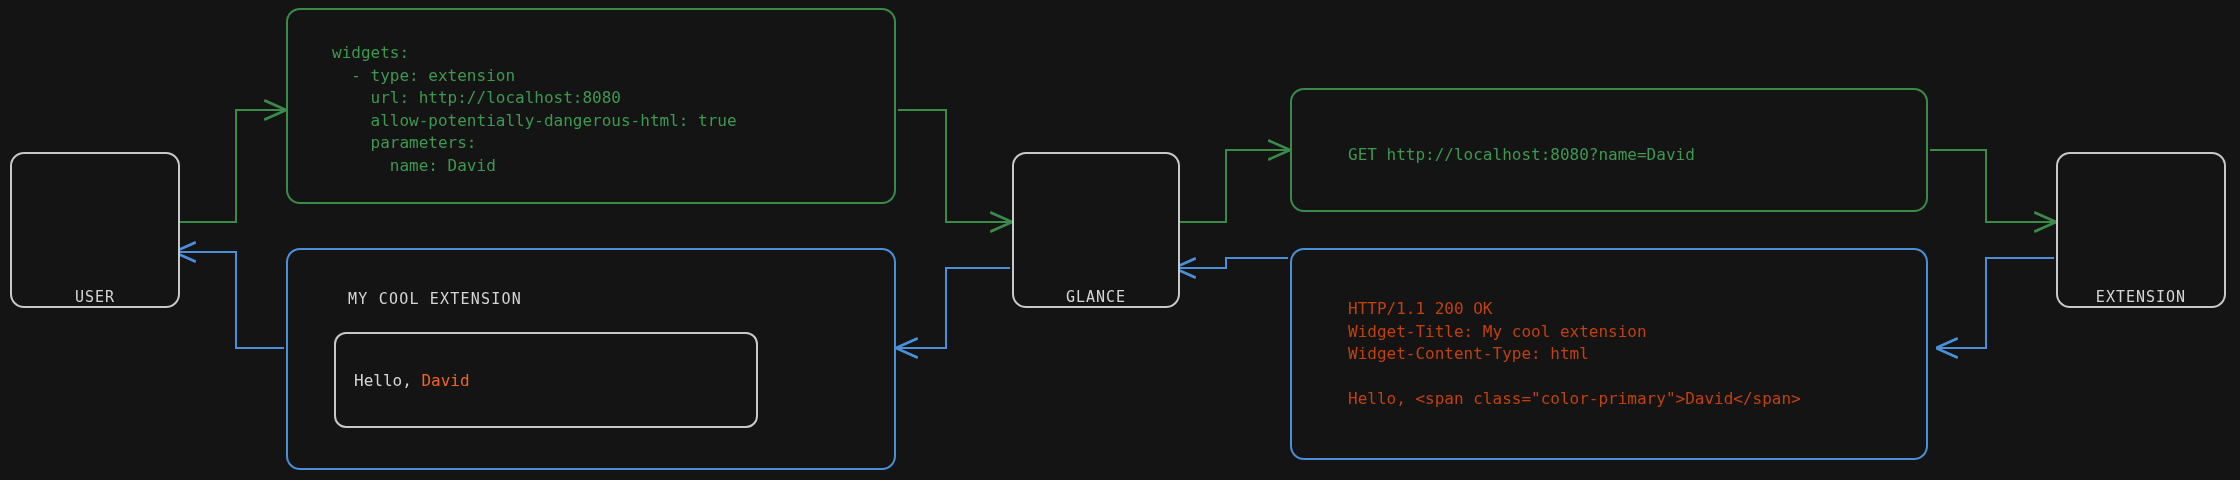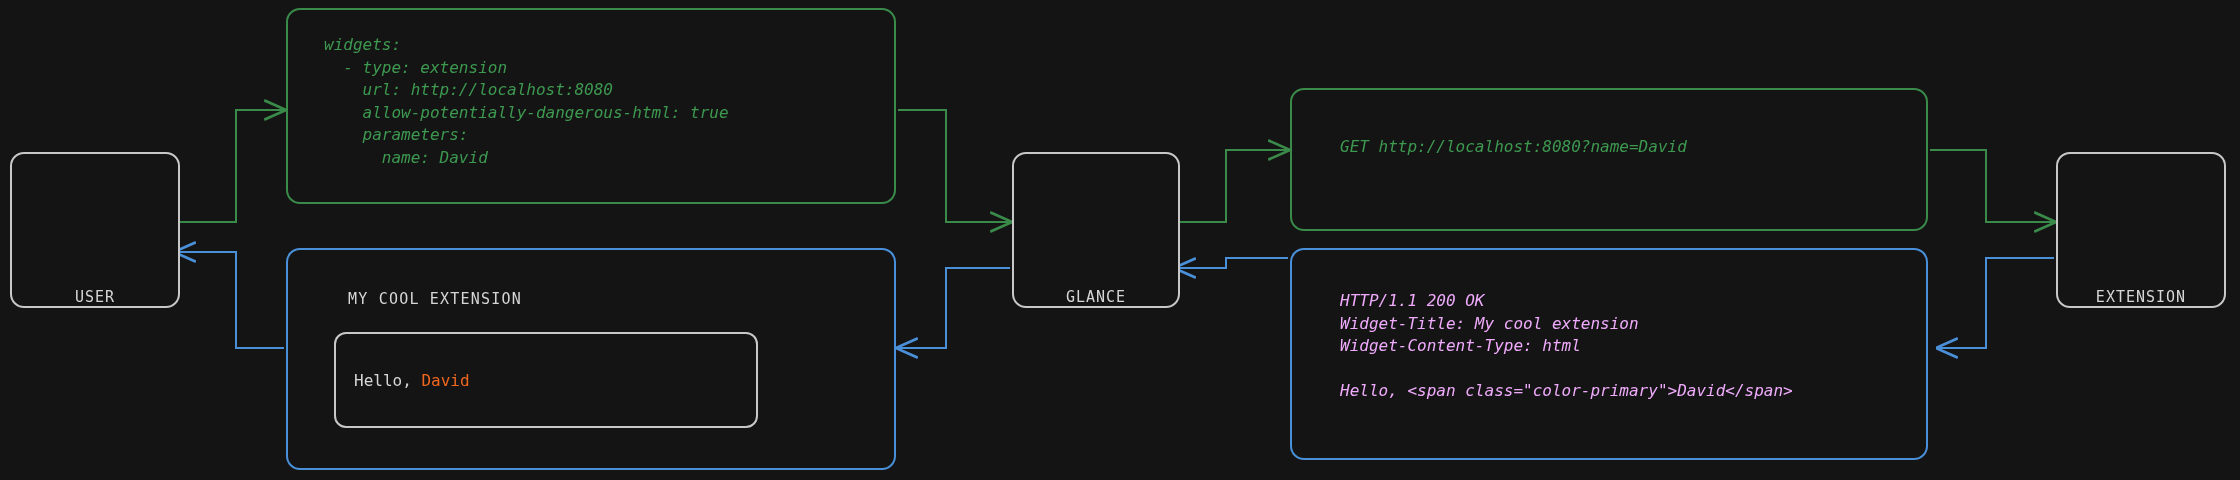--- a/index.html
+++ b/index.html
@@ -24,29 +24,28 @@
   }
   .panel{
     position:absolute;
     border-radius:14px;
     background:#141414;
     box-sizing:border-box;
   }
   .panel.green{border:2px solid #3a8a4a;}
   .panel.blue{border:2px solid #4a90d9;}
   pre.code{
-    margin:0;
+    margin:8px;
     white-space:pre;
     font-family:"DejaVu Sans Mono","Liberation Mono",monospace;
     font-size:16px;
     line-height:22.5px;
-    font-style:italic;
   }
   pre.code.green{color:#3d9950;}
-  pre.code.blue{color:#f0abfc;}
+  pre.code.blue{color:#c2410c;}
 
   .widget-title{
     color:#d6d6d6;font-size:15px;letter-spacing:1.2px;
     font-family:"DejaVu Sans Mono","Liberation Mono",monospace;
   }
   .widget-body{
     position:absolute;
     border:2px solid #c8c8c8;
     border-radius:12px;
     box-sizing:border-box;
@@ -121,21 +120,21 @@
 
   <div class="panel green" style="left:286px;top:8px;width:610px;height:196px;padding:24px 0 0 36px;">
     <pre class="code green">widgets:
   - type: extension
     url: http://localhost:8080
     allow-potentially-dangerous-html: true
     parameters:
       name: David</pre>
   </div>
 
-  <div class="panel green" style="left:1290px;top:88px;width:638px;height:143px;padding:46px 0 0 48px;">
+  <div class="panel green" style="left:1290px;top:88px;width:638px;height:124px;padding:46px 0 0 48px;">
     <pre class="code green">GET http://localhost:8080?name=David</pre>
   </div>
 
   <div class="panel blue" style="left:1290px;top:248px;width:638px;height:212px;padding:40px 0 0 48px;">
     <pre class="code blue">HTTP/1.1 200 OK
 Widget-Title: My cool extension
 Widget-Content-Type: html
 
 Hello, &lt;span class="color-primary"&gt;David&lt;/span&gt;</pre>
   </div>

